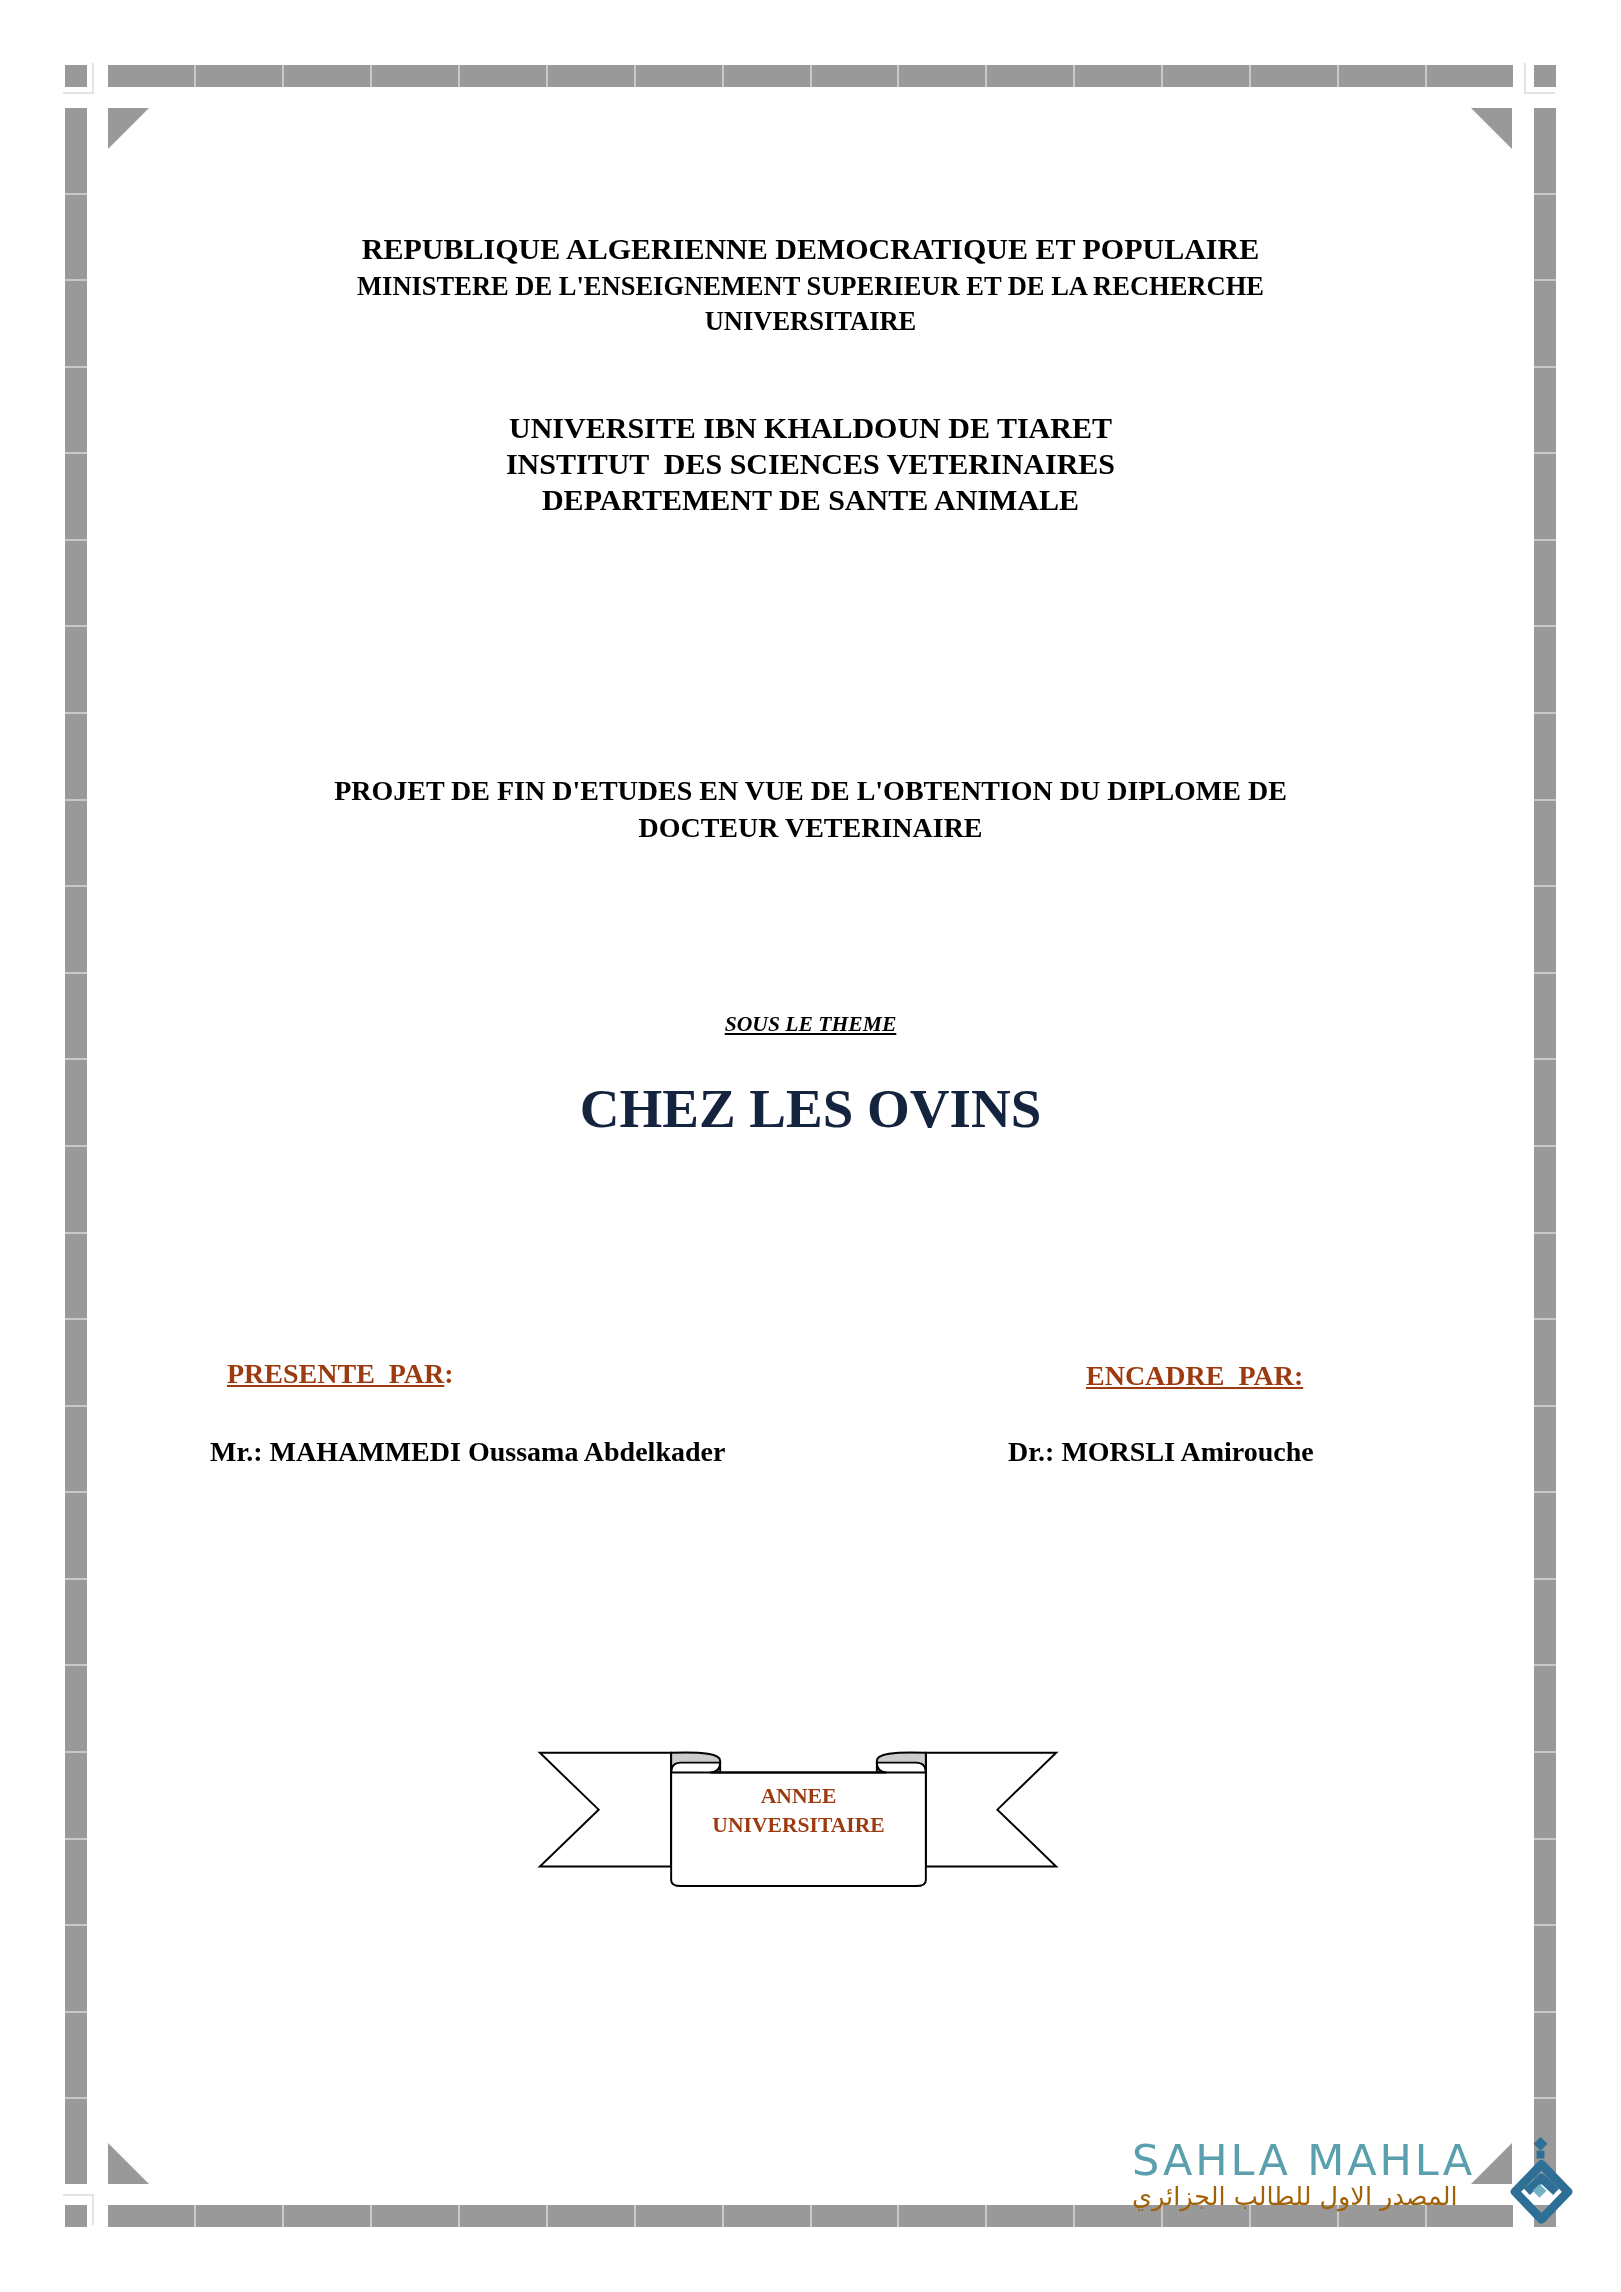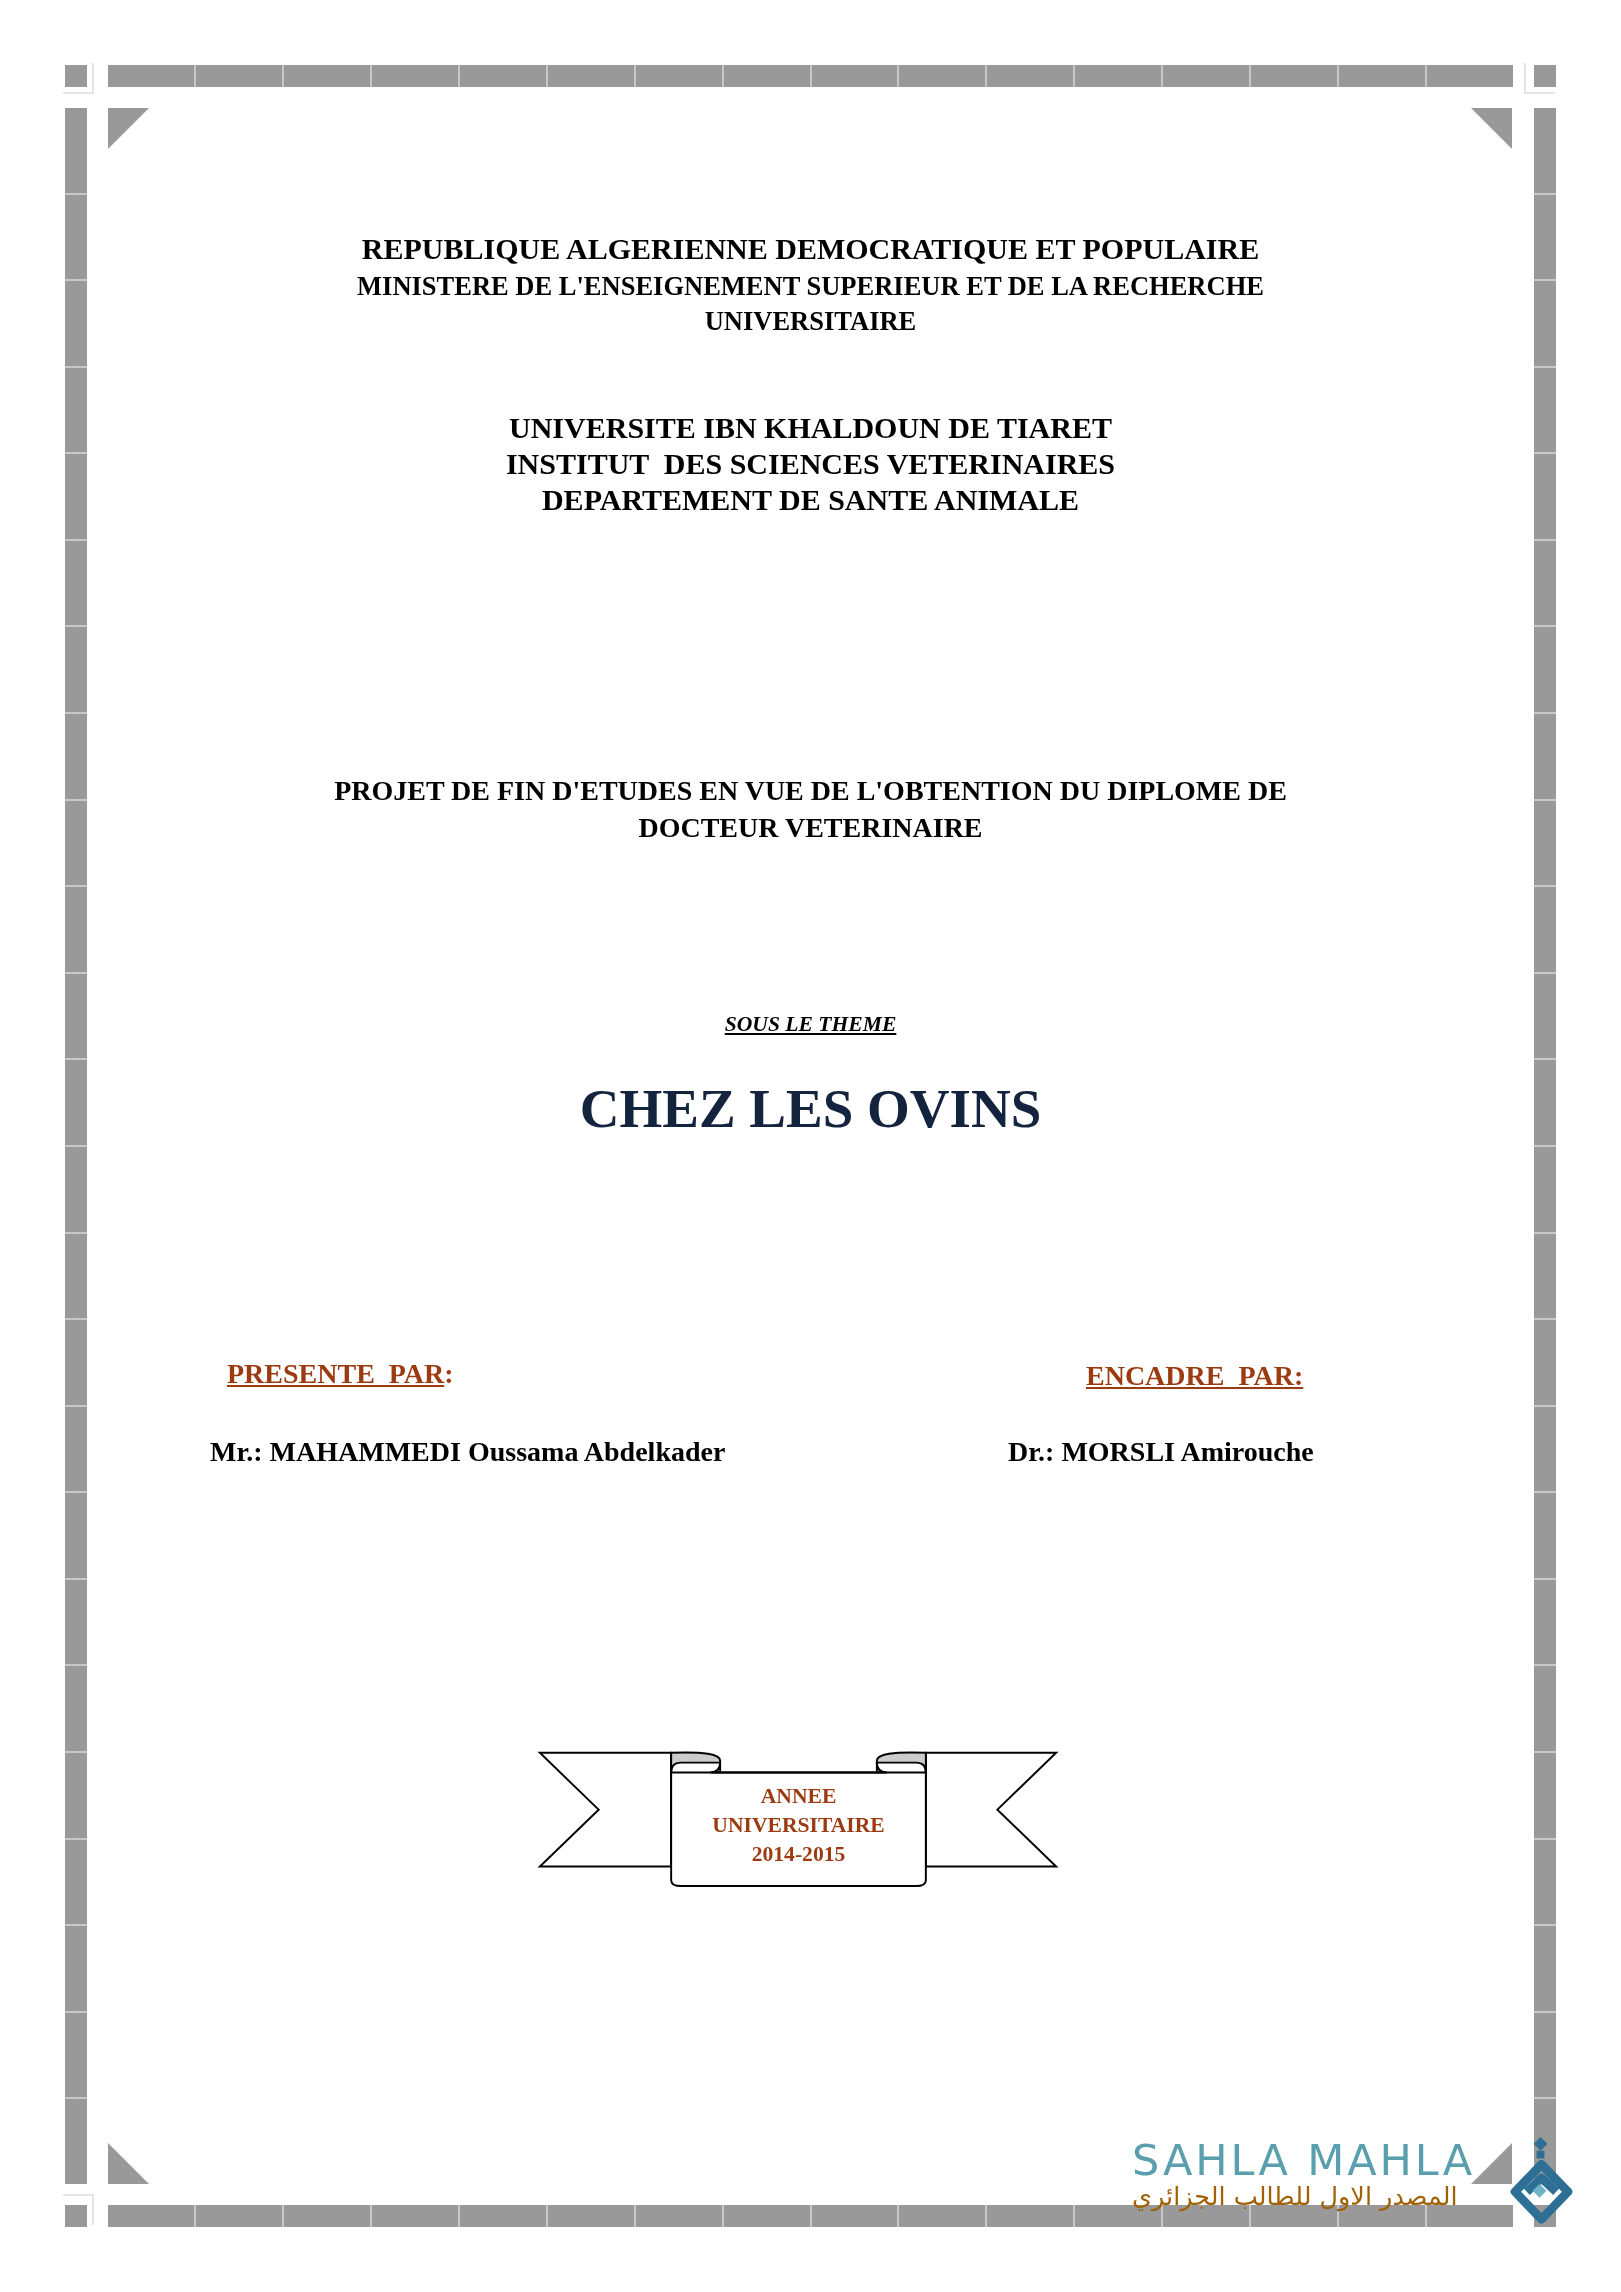--- a/index.html
+++ b/index.html
@@ -199,21 +199,20 @@
 
     <path d="M140,10 Q190,8 190,18 L190,30 L140,30 Z" fill="#cccccc" stroke="#000" stroke-width="2"></path>
     <path d="M400,10 Q350,8 350,18 L350,30 L400,30 Z" fill="#cccccc" stroke="#000" stroke-width="2"></path>
 
     <path d="M140,30 Q140,20 150,20 L190,20 Q190,30 180,30 L360,30 Q350,30 350,20 L390,20 Q400,20 400,30 L400,140 Q400,146 390,146 L150,146 Q140,146 140,140 Z" fill="#ffffff" stroke="#000" stroke-width="2"></path>
     <line x1="140" y1="30" x2="400" y2="30" stroke="#000" stroke-width="2"></line>
   </svg>
   <div class="banner-text">
     <div>ANNEE</div>
     <div>UNIVERSITAIRE</div>
-    <div>2014-2015</div>
   </div>
 </div>
 
 <div class="wm">
   <div class="wm-title">SAHLA MAHLA</div>
   <div class="wm-sub">المصدر الاول للطالب الجزائري</div>
 </div>
 <svg style="position:absolute;left:1507px;top:2135px;" width="69" height="94" viewBox="0 0 70 96">
   <g fill="none" stroke="#2e6f95" stroke-width="9" stroke-linejoin="round">
     <polygon points="35,30 62,58 35,86 8,58"></polygon>

